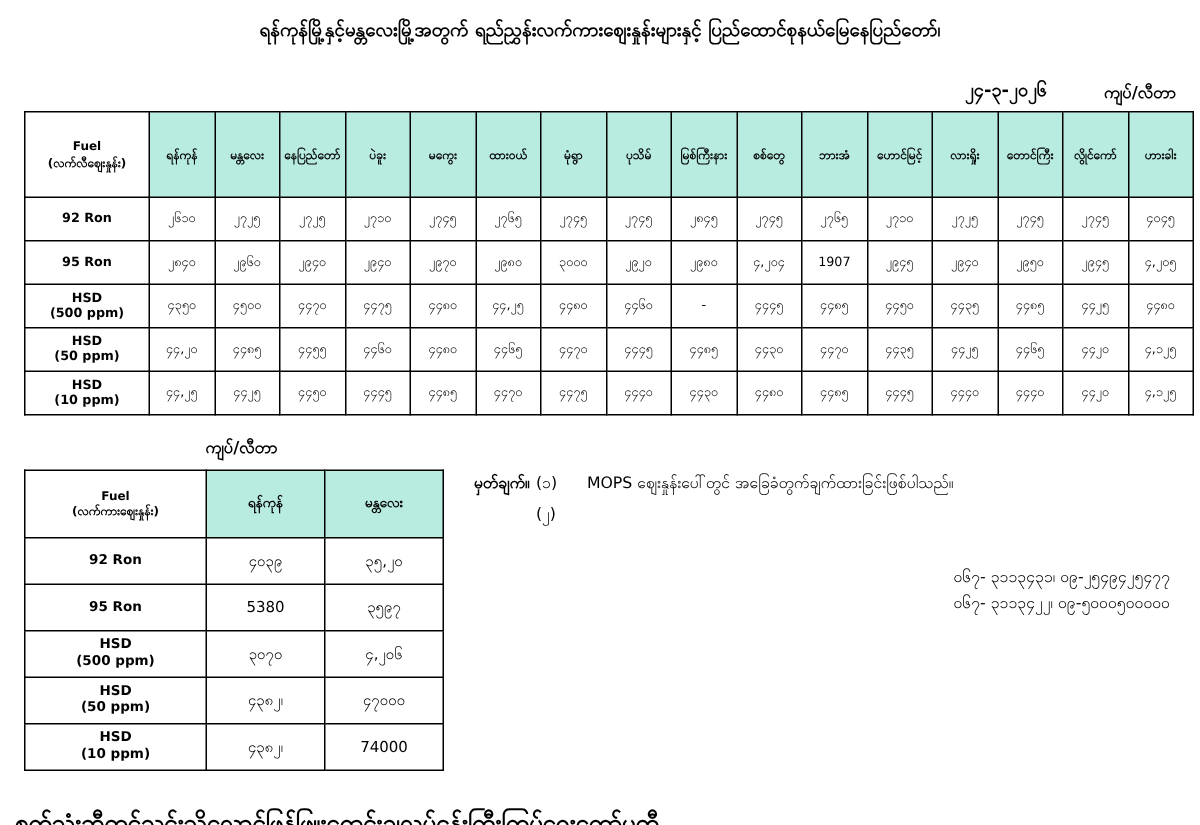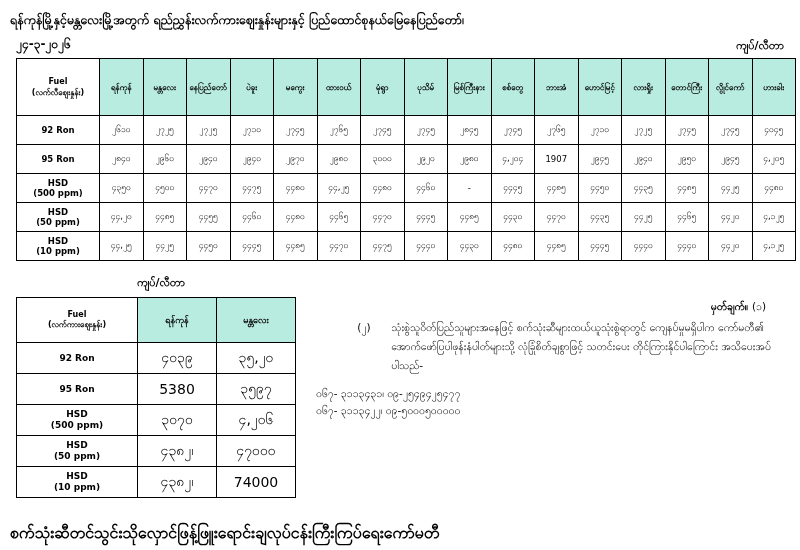--- a/index.html
+++ b/index.html
@@ -16,34 +16,34 @@
     position: relative;
   }
   .page {
     position: relative;
     width: 800px;
     height: 550px;
     box-sizing: border-box;
     padding: 6px 10px 0 10px;
   }
   .title-block {
-    text-align: left;
+    text-align: center;
     margin-top: 4px;
   }
   .title-line {
     font-size: 12.5px;
     font-weight: bold;
     line-height: 20px;
     letter-spacing: 0px;
   }
   .date-row {
     display: flex;
-    justify-content: space-between;
+    justify-content: flex-end;
     align-items: flex-end;
-    margin-top: 6px;
+    margin-top: 22px;
     padding: 0 6px 0 6px;
     gap: 38px;
   }
   .date-text {
     font-size: 12px;
     font-weight: bold;
   }
   .unit-text {
     font-size: 11px;
     font-weight: bold;
@@ -113,21 +113,21 @@
     height: 42px;
     line-height: 12px;
   }
   #small-table td.rowlabel {
     font-weight: bold;
     font-size: 9px;
     line-height: 11px;
     height: 28px;
   }
   #small-table td.val {
-    font-size: 14px;
+    font-size: 10px;
     height: 28px;
   }
   .notes {
     margin-left: 20px;
     width: 470px;
     font-size: 10.5px;
     line-height: 19px;
     padding-top: 4px;
   }
   .note-row {
@@ -147,24 +147,24 @@
   }
   .note-text {
     flex: 1;
   }
   .note-row2 {
     display: flex;
     align-items: flex-start;
     margin-top: 2px;
   }
   .phone {
-    text-align: left;
+    text-align: right;
     font-size: 10.5px;
     line-height: 17px;
-    margin-top: 10px;
+    margin-top: 24px;
     padding-right: 6px;
   }
   .footer {
     text-align: left;
     font-size: 16px;
     font-weight: bold;
     margin-top: 24px;
     padding-right: 4px;
   }
 </style>
@@ -365,25 +365,25 @@
           <td class="val">၄၃၈၂၊</td>
           <td class="val">74000</td>
         </tr>
       </tbody>
     </table>
 
     <div class="notes">
       <div class="note-row">
         <span class="note-label">မှတ်ချက်။</span>
         <span class="note-num">(၁)</span>
+        <span class="note-text">MOPS ဈေးနှုန်းပေါ်တွင် အခြေခံတွက်ချက်ထားခြင်းဖြစ်ပါသည်။</span>
       </div>
       <div class="note-row2">
         <span class="note-label" style="visibility:hidden">မှတ်ချက်။</span>
         <span class="note-num">(၂)</span>
-        <span class="note-text">သုံးစွဲသူဝိတ်ပြည်သူများအနေဖြင့် စက်သုံးဆီများထယ်ယူသုံးစွဲရာတွင် ကျေနပ်မှုမရှိပါက ကော်မတီ၏ အောက်ဖော်ပြပါဖုန်းနံပါတ်များသို့ လုံခြုံစိတ်ချစွာဖြင့် သတင်းပေး တိုင်ကြားနိုင်ပါကြောင်း အသိပေးအပ်ပါသည်-</span>
       </div>
 
       <div class="phone">
         <div>ဝ၆၇- ၃၁၁၃၄၃၁၊ ဝ၉-၂၅၄၉၄၂၅၄၇၇</div>
         <div>ဝ၆၇- ၃၁၁၃၄၂၂၊ ၀၉-၅၀၀၀၅၀၀၀၀၀</div>
       </div>
     </div>
   </div>
 
   <div class="footer">စက်သုံးဆီတင်သွင်းသိုလှောင်ဖြန့်ဖြူးရောင်းချလုပ်ငန်းကြီးကြပ်ရေးကော်မတီ</div>

